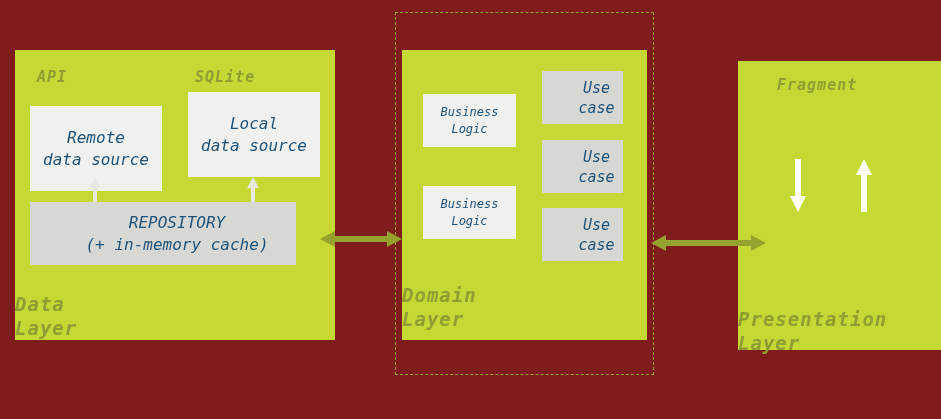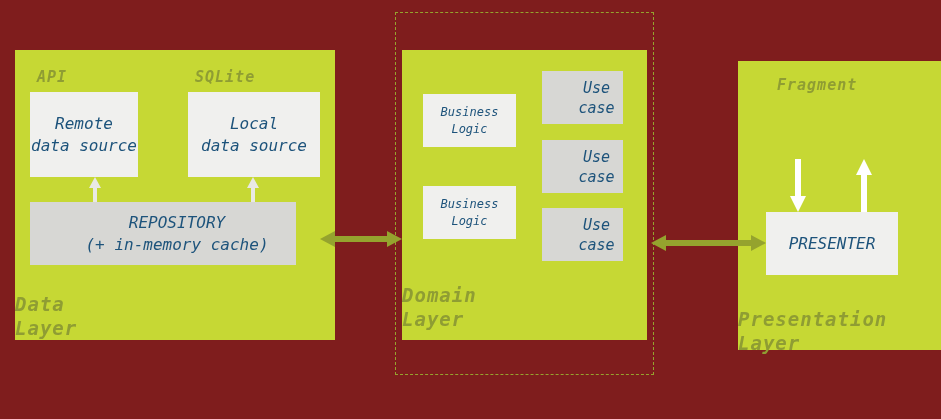--- a/index.html
+++ b/index.html
@@ -35,21 +35,21 @@
 </style>
 </head>
 <body>
 
 <div class="canvas">
 
   <div class="panel" style="left:15px;top:50px;width:320px;height:290px;">
     <div class="layer-label" style="left:22px;top:18px;">API</div>
     <div class="layer-label" style="left:180px;top:18px;">SQLite</div>
 
-    <div class="node white t16" style="left:15px;top:42px;width:108px;height:85px;">Remote
+    <div class="node white t16" style="left:15px;top:56px;width:132px;height:85px;">Remote
 data source</div>
     <div class="node white t16" style="left:173px;top:42px;width:132px;height:85px;">Local
 data source</div>
 
     <svg class="arr v-arrow-light" style="left:74px;top:127px;" width="12" height="31" viewBox="0 0 12 31">
       <polygon points="6,0 12,11 8,11 8,31 4,31 4,11 0,11" fill="currentColor"></polygon>
     </svg>
     <svg class="arr v-arrow-light" style="left:232px;top:127px;" width="12" height="31" viewBox="0 0 12 31">
       <polygon points="6,0 12,11 8,11 8,31 4,31 4,11 0,11" fill="currentColor"></polygon>
     </svg>
@@ -85,21 +85,20 @@
     <div class="layer-label" style="left:39px;top:15px;">Fragment</div>
 
 
     <svg class="arr v-arrow-white" style="left:52px;top:98px;" width="16" height="53" viewBox="0 0 16 53">
       <polygon points="5,0 11,0 11,37 16,37 8,53 0,37 5,37" fill="currentColor"></polygon>
     </svg>
     <svg class="arr v-arrow-white" style="left:118px;top:98px;" width="16" height="53" viewBox="0 0 16 53">
       <polygon points="8,0 16,16 11,16 11,53 5,53 5,16 0,16" fill="currentColor"></polygon>
     </svg>
 
-    <div class="node white t16" style="left:28px;top:151px;width:132px;height:63px;">PRESENTER</div>
 
     <div class="layer-title" style="top:246px;">Presentation
 Layer</div>
   </div>
 
   <svg class="arr h-arrow" style="left:320px;top:230px;" width="82" height="18" viewBox="0 0 82 18">
     <polygon points="0,9 15,1 15,6 67,6 67,1 82,9 67,17 67,12 15,12 15,17" fill="currentColor"></polygon>
   </svg>
   <svg class="arr h-arrow" style="left:651px;top:234px;" width="115" height="18" viewBox="0 0 115 18">
     <polygon points="0,9 15,1 15,6 100,6 100,1 115,9 100,17 100,12 15,12 15,17" fill="currentColor"></polygon>

